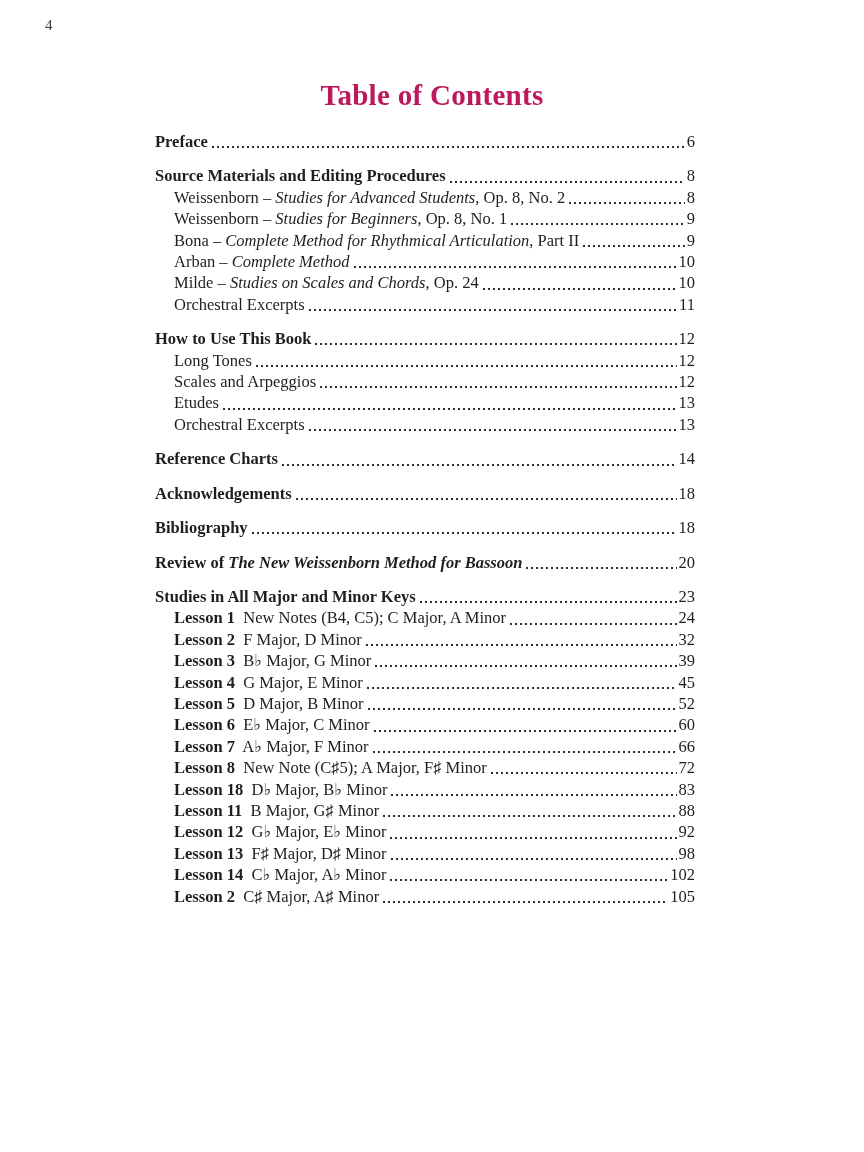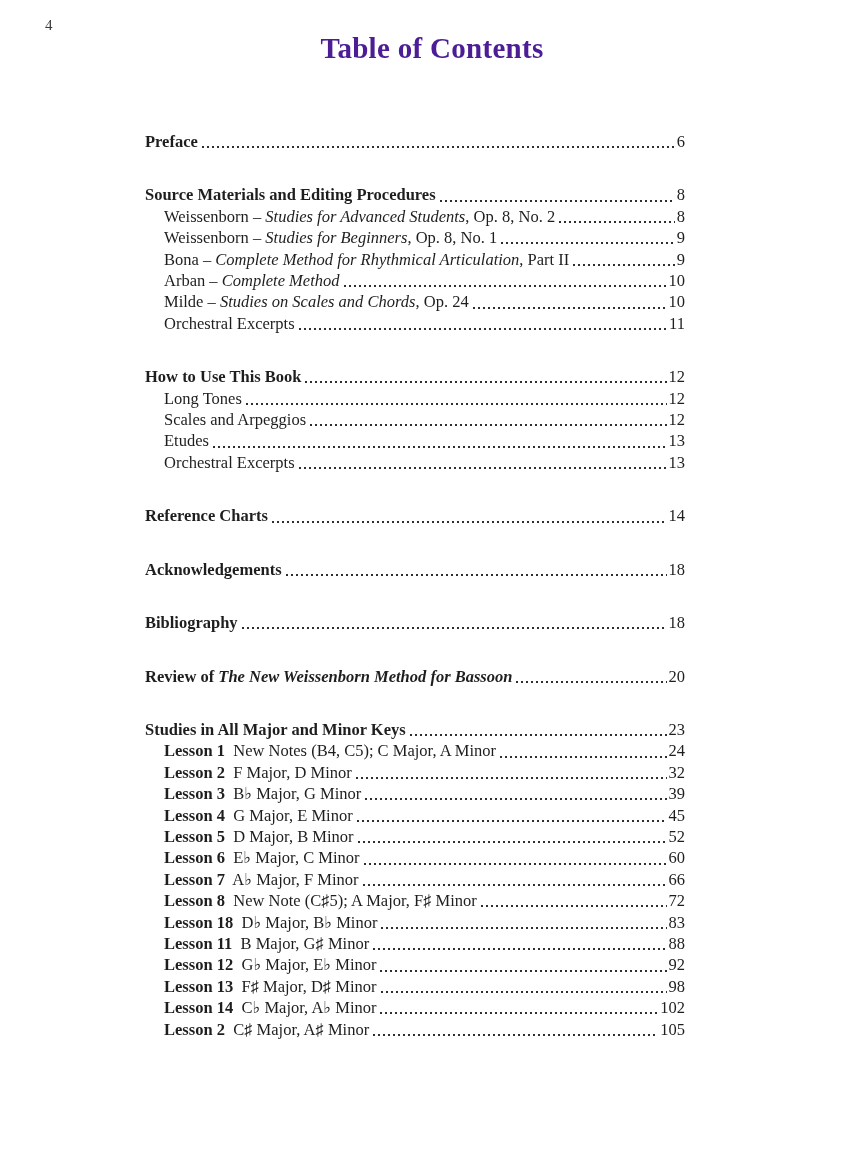--- a/index.html
+++ b/index.html
@@ -21,42 +21,42 @@
   }
   .page-num {
     position: absolute;
     top: 17px;
     left: 45px;
     font-size: 15px;
     color: #3a3a3a;
   }
   .title {
     margin: 0;
-    padding-top: 32px;
+    padding-top: 79px;
     text-align: center;
     font-size: 29px;
     font-weight: bold;
     letter-spacing: 0.3px;
-    color: #4c1d95;
+    color: #be185d;
   }
   .toc {
     position: absolute;
     top: 131px;
-    left: 145px;
+    left: 155px;
     width: 540px;
   }
   .row {
     display: flex;
     align-items: baseline;
     font-size: 16.5px;
     line-height: 21.4px;
     white-space: nowrap;
   }
   .row.gap {
-    margin-top: 32px;
+    margin-top: 13px;
   }
   .row.indent {
     padding-left: 19px;
     text-align: center;
   }
   .part-bold       { font-weight: bold; }
   .part-italic     { font-style: italic; }
   .part-bolditalic { font-weight: bold; font-style: italic; }
   .leader {
     flex: 1 1 auto;

